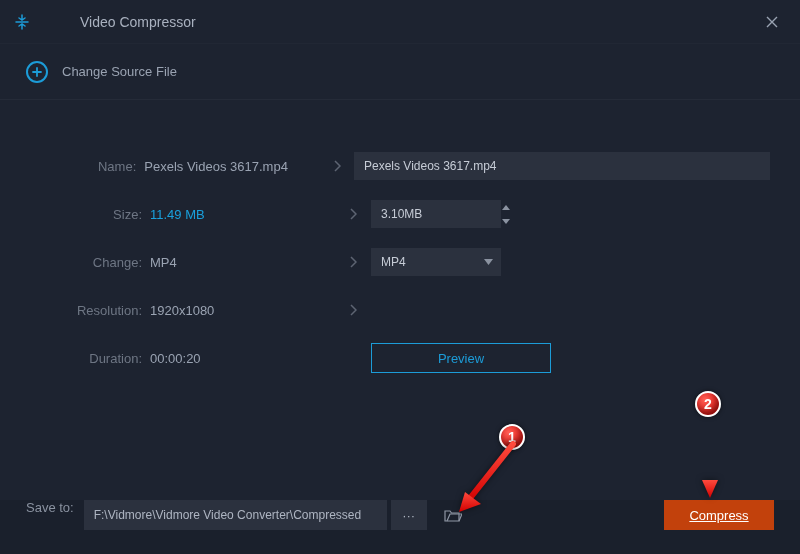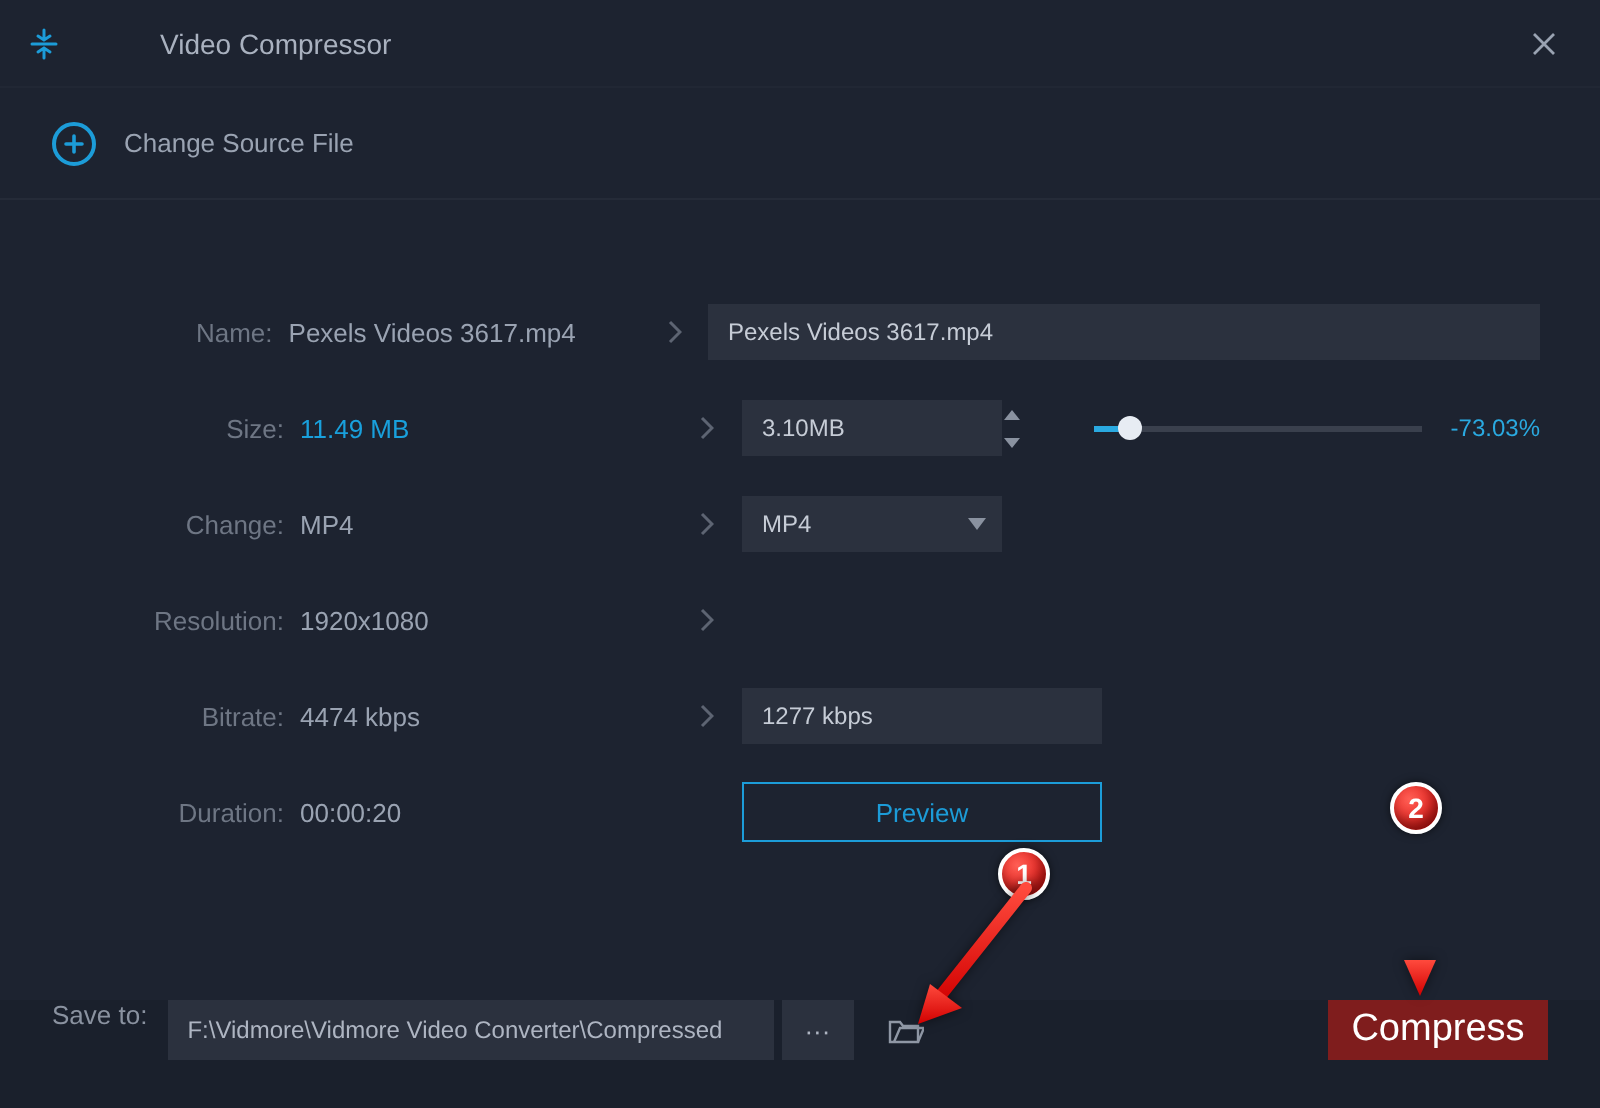--- a/index.html
+++ b/index.html
@@ -39,21 +39,21 @@
   .pct { color:#2aa9e0; font-size:12px; white-space:nowrap;}
   .blue { color:#19a0dc; }
 
   .preview-btn { width:180px; height:30px; border:1px solid #1c9cd8; background:transparent; color:#1c9cd8; font-size:13px; display:flex; align-items:center; justify-content:center; cursor:pointer;}
 
   .footer { position:absolute; left:0; right:0; bottom:0; height:54px; background:#1a202c; display:flex; align-items:flex-start; padding:0 26px; }
   .save-label { color:#8a92a0; margin-right:10px;}
   .path-box { background:#2b313e; height:30px; width:303px; display:flex; align-items:center; padding:0 10px; color:#aeb5c2; font-size:12px; overflow:hidden; white-space:nowrap; text-overflow:ellipsis;}
   .dots-btn { width:36px; height:30px; background:#2b313e; margin-left:4px; display:flex; align-items:center; justify-content:center; color:#aeb5c2; cursor:pointer;}
   .folder-btn { width:36px; height:30px; margin-left:8px; display:flex; align-items:center; justify-content:center; color:#8f97a5; cursor:pointer;}
-  .compress-btn { margin-left:auto; width:110px; height:30px; background:#7f1d1d; color:#fff; display:flex; align-items:center; justify-content:center; font-size:19px; cursor:pointer; }
+  .compress-btn { margin-left:auto; width:110px; height:30px; background:#c2410c; color:#fff; display:flex; align-items:center; justify-content:center; font-size:13px; cursor:pointer;text-decoration:underline; }
 
   .marker { position:absolute; width:26px; height:26px; border-radius:50%; background:radial-gradient(circle at 35% 30%, #ff5f55, #d40000); border:2px solid #fff; box-shadow:0 0 4px rgba(0,0,0,.6), inset -2px -4px 6px rgba(0,0,0,.4); color:#fff; font-weight:bold; font-size:14px; display:flex; align-items:center; justify-content:center;}
   .arrow-anno { position:absolute; filter: drop-shadow(0 0 3px rgba(0,0,0,.5)); pointer-events:none;}
 </style>
 </head>
 <body>
 
 <div class="titlebar">
   <span class="title-icon">
     <svg width="16" height="16" viewBox="0 0 16 16">
@@ -116,27 +116,20 @@
               </svg>
             </div>
           <div>
               <svg width="8" height="5" viewBox="0 0 8 5">
                 <path d="M0 0l4 5 4-5z" fill="currentColor"></path>
               </svg>
             </div>
         </div>
       </div>
     </div>
-    <div class="slider-col">
-      <div class="slider-track">
-        <div class="slider-fill"></div>
-        <div class="slider-thumb"></div>
-      </div>
-      <span class="pct">-73.03%</span>
-    </div>
   </div>
 
   <div class="row">
     <div class="label">Change:</div>
     <div class="val-col">MP4</div>
     <div class="arrow-col">
       <svg width="8" height="12" viewBox="0 0 8 12">
           <path d="M2 1l5 5-5 5" stroke="#5d6472" stroke-width="1.5" fill="none"></path>
         </svg>
     </div>
@@ -155,32 +148,20 @@
   <div class="row">
     <div class="label">Resolution:</div>
     <div class="val-col">1920x1080</div>
     <div class="arrow-col">
       <svg width="8" height="12" viewBox="0 0 8 12">
           <path d="M2 1l5 5-5 5" stroke="#5d6472" stroke-width="1.5" fill="none"></path>
         </svg>
     </div>
   </div>
 
-  <div class="row">
-    <div class="label">Bitrate:</div>
-    <div class="val-col">4474 kbps</div>
-    <div class="arrow-col">
-      <svg width="8" height="12" viewBox="0 0 8 12">
-          <path d="M2 1l5 5-5 5" stroke="#5d6472" stroke-width="1.5" fill="none"></path>
-        </svg>
-    </div>
-    <div class="field-col">
-      <input class="field" style="width: 180px;" value="1277 kbps">
-    </div>
-  </div>
 
   <div class="row">
     <div class="label">Duration:</div>
     <div class="val-col">00:00:20</div>
     <div class="arrow-col"></div>
     <div class="field-col">
       <div class="preview-btn">
         <span>Preview</span>
       </div>
     </div>

